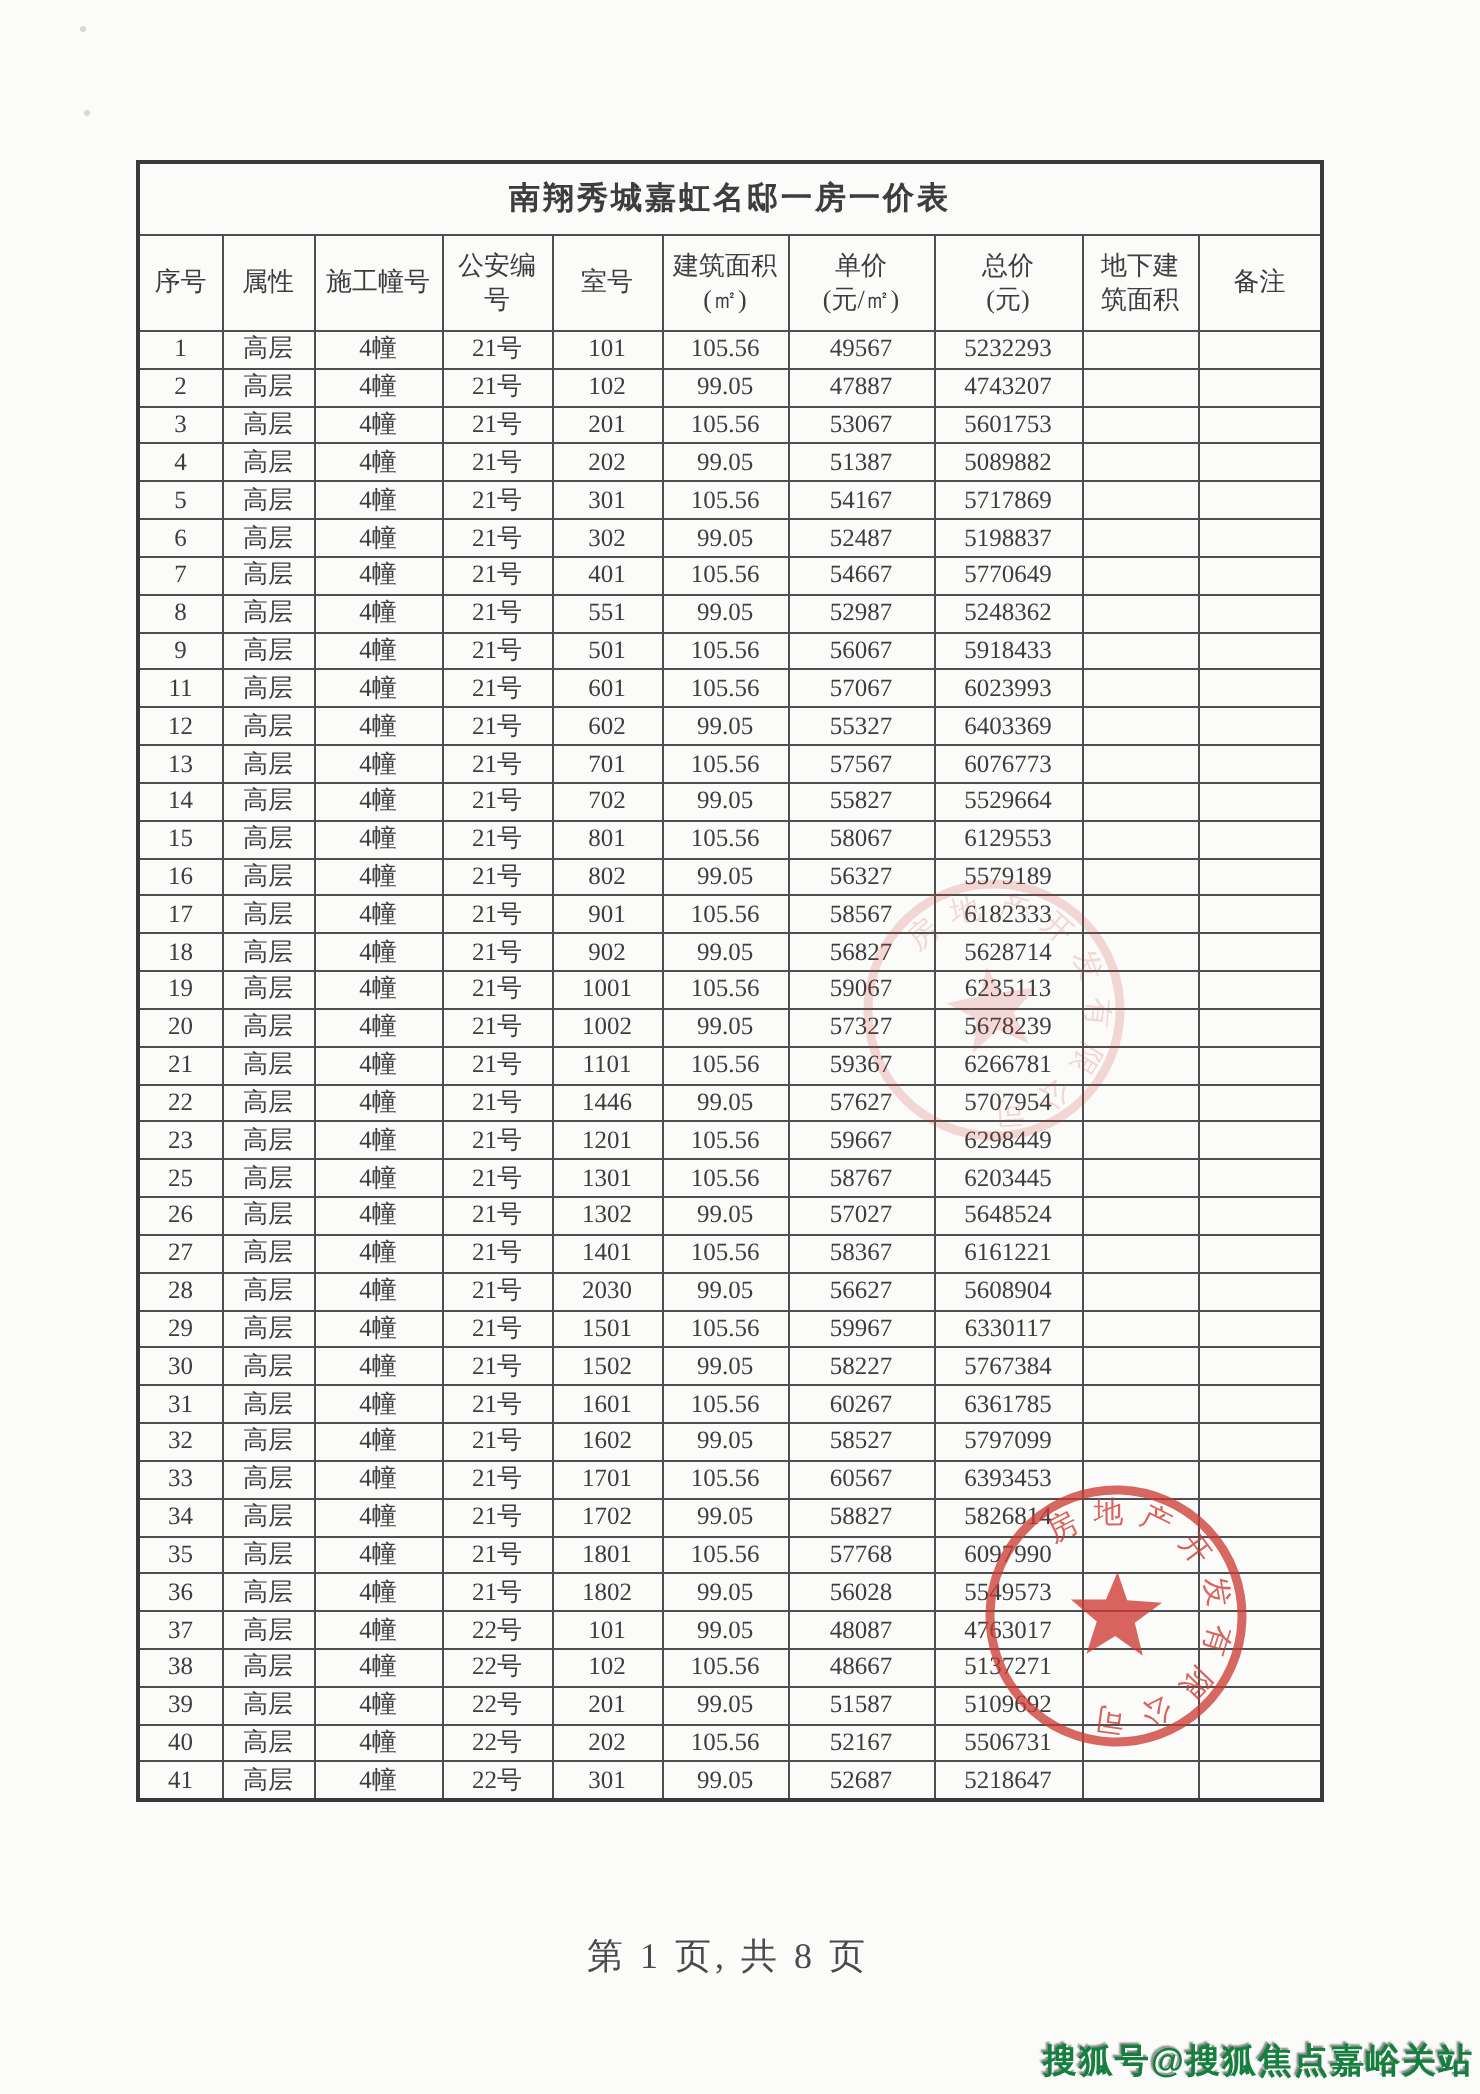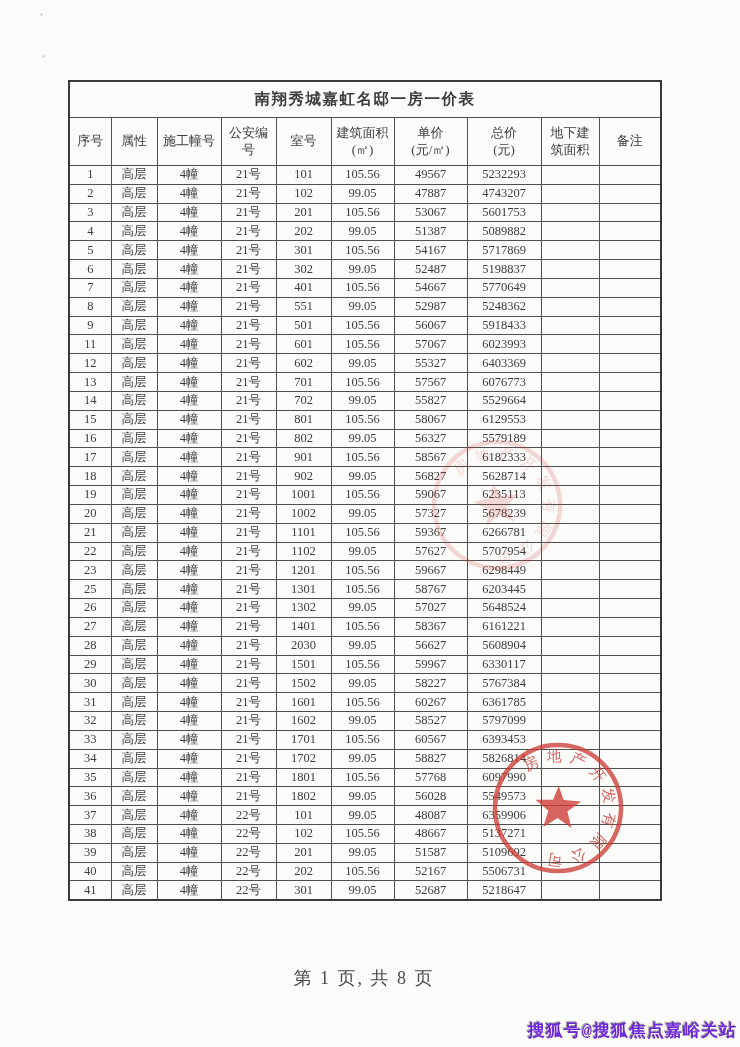--- a/index.html
+++ b/index.html
@@ -30,22 +30,22 @@
   .data-row td{height:17.83px;font-size:12.5px;}
   .doc-footer{
     position:absolute;left:68px;top:966px;width:592px;
     text-align:center;font-size:18px;letter-spacing:2px;color:#4a4a4a;
   }
   .stamp{position:absolute;pointer-events:none;}
   .stamp-faint{left:412px;top:420px;opacity:.34;transform:rotate(-10deg);}
   .stamp-strong{left:473px;top:723px;opacity:.85;transform:rotate(2deg);}
   .watermark{
     position:absolute;right:3px;bottom:5px;
-    font-family:Liberation Mono, monospace;
-    font-size:17px;font-weight:bold;color:#6d28d9;letter-spacing:1px;
+    font-family:Liberation Sans, sans-serif;
+    font-size:17px;font-weight:bold;color:#15803d;letter-spacing:1px;
     text-shadow:1px 1px 0 #ffffff,-1px -1px 1px #7e7e7e;
     text-align:right;
   }
 </style>
 </head>
 <body>
 
 <div class="speck" style="left:40px;top:13px"></div>
 <div class="speck" style="left:42px;top:55px"></div>
 
@@ -323,21 +323,21 @@
     <td>59367</td>
     <td>6266781</td>
     <td></td>
     <td></td>
   </tr>
       <tr class="data-row">
     <td>22</td>
     <td>高层</td>
     <td>4幢</td>
     <td>21号</td>
-    <td>1102</td>
+    <td>1446</td>
     <td>99.05</td>
     <td>57627</td>
     <td>5707954</td>
     <td></td>
     <td></td>
   </tr>
       <tr class="data-row">
     <td>23</td>
     <td>高层</td>
     <td>4幢</td>
@@ -494,21 +494,21 @@
     <td></td>
   </tr>
       <tr class="data-row">
     <td>37</td>
     <td>高层</td>
     <td>4幢</td>
     <td>22号</td>
     <td>101</td>
     <td>99.05</td>
     <td>48087</td>
-    <td>6359906</td>
+    <td>4763017</td>
     <td></td>
     <td></td>
   </tr>
       <tr class="data-row">
     <td>38</td>
     <td>高层</td>
     <td>4幢</td>
     <td>22号</td>
     <td>102</td>
     <td>105.56</td>

